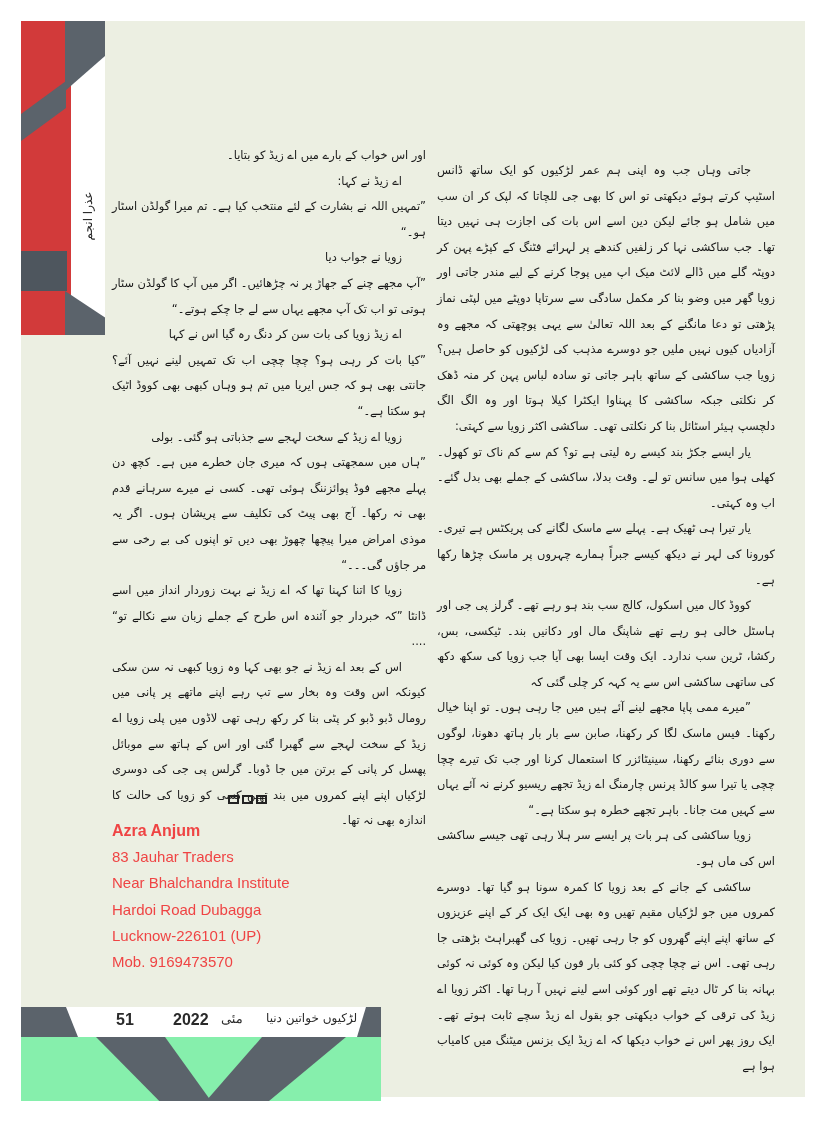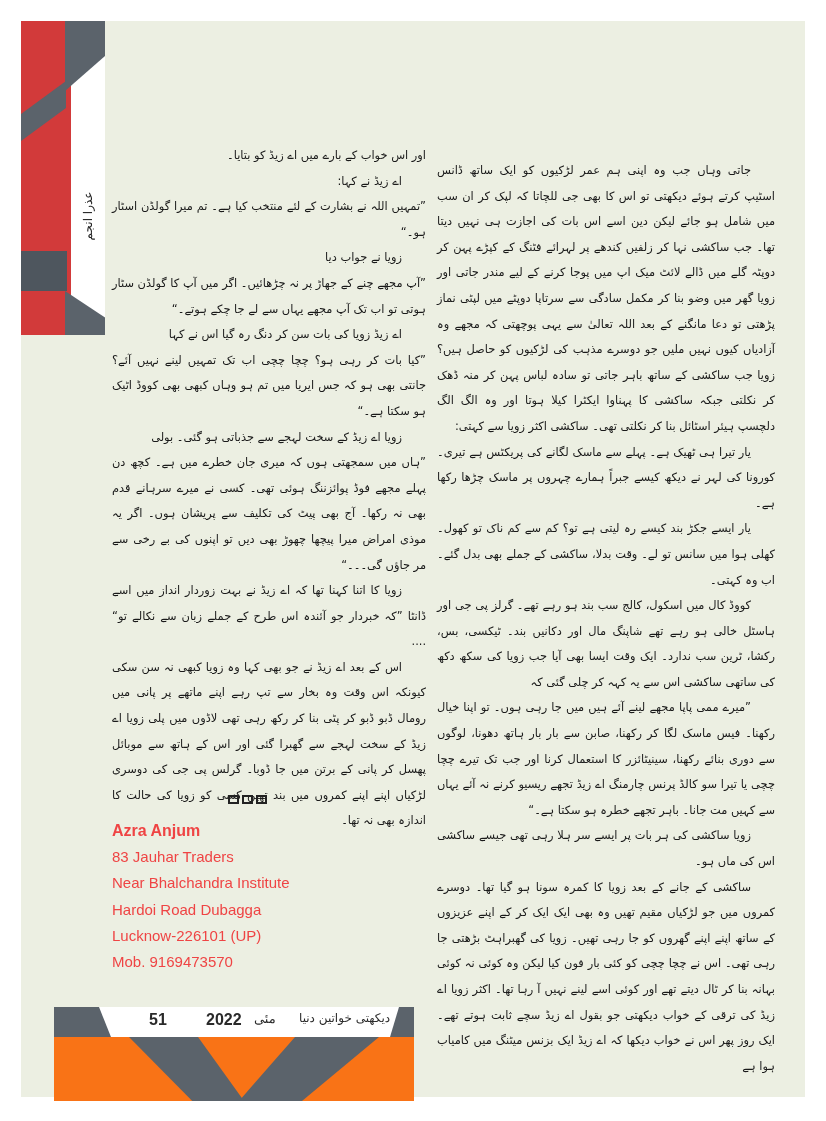--- a/index.html
+++ b/index.html
@@ -26,21 +26,21 @@
   .col-left { left:112px; top:115px; width:314px; }
   .col p { margin:0; }
   .col .ind { text-indent:24px; }
 
   .sep { position:absolute; left:228px; top:795px; display:flex; gap:3px; }
   .sep i { display:block; width:11px; height:9px; border:2px solid #222; box-sizing:border-box; }
 
   .addr { position:absolute; left:112px; top:818px; font-family:"Liberation Sans", sans-serif; color:#ef4444; font-size:15px; line-height:26.2px; }
   .addr .name { font-weight:bold; font-size:16px; }
 
-  .footer { position:absolute; left:21px; top:1007px; width:360px; height:94px; background:#f97316; overflow:hidden;margin-left:33px; }
+  .footer { position:absolute; left:21px; top:1007px; width:360px; height:94px; background:#86efac; overflow:hidden; }
   .footer .g-left { position:absolute; left:0; top:0; width:80px; height:30px; background:#5b636b; }
   .footer .g-right { position:absolute; right:0; top:0; width:40px; height:30px; background:#5b636b; }
   .footer .band { position:absolute; left:45px; top:0; width:300px; height:30px; background:#ffffff;
                   clip-path: polygon(0 0,100% 0,97% 100%,4% 100%); }
   .footer .v-l { position:absolute; left:75px; top:30px; width:115px; height:64px; background:#5b636b;
                  clip-path: polygon(0 0,60% 0,100% 100%,55% 100%); }
   .footer .v-r { position:absolute; left:185px; top:30px; width:140px; height:64px; background:#5b636b;
                  clip-path: polygon(40% 0,100% 0,45% 100%,0 100%); }
   .footer .txt { position:absolute; top:4px; font-family:"Liberation Sans", sans-serif; font-weight:bold; font-size:16px; color:#2a2a2a; }
   .footer .page-num { left:95px; }
@@ -60,22 +60,22 @@
   <div class="gray2"></div>
   <div class="gray4"></div>
   <div class="gray3"></div>
   <div class="vlabel">
     <span>عذرا انجم</span>
   </div>
 </div>
 
 <div class="col col-right">
   <p class="ind">جاتی وہاں جب وہ اپنی ہم عمر لڑکیوں کو ایک ساتھ ڈانس اسٹیپ کرتے ہوئے دیکھتی تو اس کا بھی جی للچاتا کہ لپک کر ان سب میں شامل ہو جائے لیکن دین اسے اس بات کی اجازت ہی نہیں دیتا تھا۔ جب ساکشی نہا کر زلفیں کندھے پر لہرائے فٹنگ کے کپڑے پہن کر دوپٹہ گلے میں ڈالے لائٹ میک اپ میں پوجا کرنے کے لیے مندر جاتی اور زویا گھر میں وضو بنا کر مکمل سادگی سے سرتاپا دوپٹے میں لپٹی نماز پڑھتی تو دعا مانگنے کے بعد اللہ تعالیٰ سے یہی پوچھتی کہ مجھے وہ آزادیاں کیوں نہیں ملیں جو دوسرے مذہب کی لڑکیوں کو حاصل ہیں؟ زویا جب ساکشی کے ساتھ باہر جاتی تو سادہ لباس پہن کر منہ ڈھک کر نکلتی جبکہ ساکشی کا پہناوا ایکٹرا کیلا ہوتا اور وہ الگ الگ دلچسپ ہیئر اسٹائل بنا کر نکلتی تھی۔ ساکشی اکثر زویا سے کہتی:</p>
+  <p class="ind">یار ایسے جکڑ بند کیسے رہ لیتی ہے تو؟ کم سے کم ناک تو کھول۔ کھلی ہوا میں سانس تو لے۔ وقت بدلا، ساکشی کے جملے بھی بدل گئے۔ اب وہ کہتی۔</p>
   <p class="ind">یار تیرا ہی ٹھیک ہے۔ پہلے سے ماسک لگانے کی پریکٹس ہے تیری۔ کورونا کی لہر نے دیکھ کیسے جبراً ہمارے چہروں پر ماسک چڑھا رکھا ہے۔</p>
-  <p class="ind">یار ایسے جکڑ بند کیسے رہ لیتی ہے تو؟ کم سے کم ناک تو کھول۔ کھلی ہوا میں سانس تو لے۔ وقت بدلا، ساکشی کے جملے بھی بدل گئے۔ اب وہ کہتی۔</p>
   <p class="ind">کووڈ کال میں اسکول، کالج سب بند ہو رہے تھے۔ گرلز پی جی اور ہاسٹل خالی ہو رہے تھے شاپنگ مال اور دکانیں بند۔ ٹیکسی، بس، رکشا، ٹرین سب ندارد۔ ایک وقت ایسا بھی آیا جب زویا کی سکھ دکھ کی ساتھی ساکشی اس سے یہ کہہ کر چلی گئی کہ</p>
   <p class="ind">”میرے ممی پاپا مجھے لینے آئے ہیں میں جا رہی ہوں۔ تو اپنا خیال رکھنا۔ فیس ماسک لگا کر رکھنا، صابن سے بار بار ہاتھ دھونا، لوگوں سے دوری بنائے رکھنا، سینیٹائزر کا استعمال کرنا اور جب تک تیرے چچا چچی یا تیرا سو کالڈ پرنس چارمنگ اے زیڈ تجھے ریسیو کرنے نہ آئے یہاں سے کہیں مت جانا۔ باہر تجھے خطرہ ہو سکتا ہے۔“</p>
   <p class="ind">زویا ساکشی کی ہر بات پر ایسے سر ہلا رہی تھی جیسے ساکشی اس کی ماں ہو۔</p>
   <p class="ind">ساکشی کے جانے کے بعد زویا کا کمرہ سونا ہو گیا تھا۔ دوسرے کمروں میں جو لڑکیاں مقیم تھیں وہ بھی ایک ایک کر کے اپنے عزیزوں کے ساتھ اپنے اپنے گھروں کو جا رہی تھیں۔ زویا کی گھبراہٹ بڑھتی جا رہی تھی۔ اس نے چچا چچی کو کئی بار فون کیا لیکن وہ کوئی نہ کوئی بہانہ بنا کر ٹال دیتے تھے اور کوئی اسے لینے نہیں آ رہا تھا۔ اکثر زویا اے زیڈ کی ترقی کے خواب دیکھتی جو بقول اے زیڈ سچے ثابت ہوتے تھے۔ ایک روز پھر اس نے خواب دیکھا کہ اے زیڈ ایک بزنس میٹنگ میں کامیاب ہوا ہے</p>
 </div>
 
 <div class="col col-left">
   <p>اور اس خواب کے بارے میں اے زیڈ کو بتایا۔</p>
   <p class="ind">اے زیڈ نے کہا:</p>
   <p>”تمہیں اللہ نے بشارت کے لئے منتخب کیا ہے۔ تم میرا گولڈن اسٹار ہو۔“</p>
@@ -106,14 +106,14 @@
 
 <div class="footer">
   <div class="g-left"></div>
   <div class="g-right"></div>
   <div class="band"></div>
   <div class="v-l"></div>
   <div class="v-r"></div>
   <span class="txt page-num">51</span>
   <span class="txt year">2022</span>
   <span class="txt month">مئی</span>
-  <span class="txt mag">دیکھتی خواتین دنیا</span>
+  <span class="txt mag">لڑکیوں خواتین دنیا</span>
 </div>
 
 </body></html>

